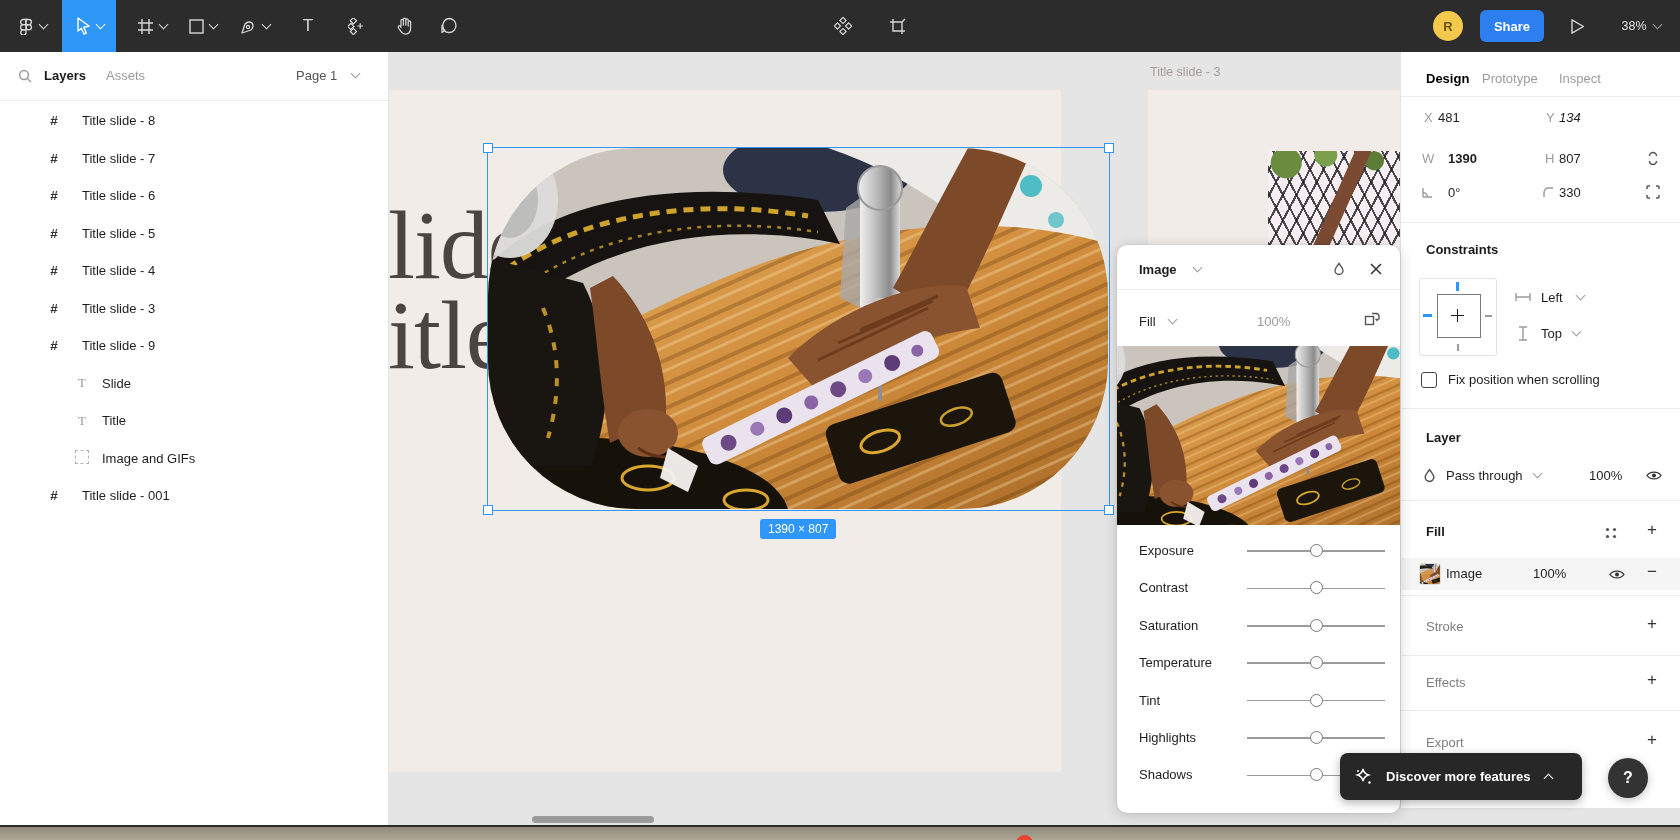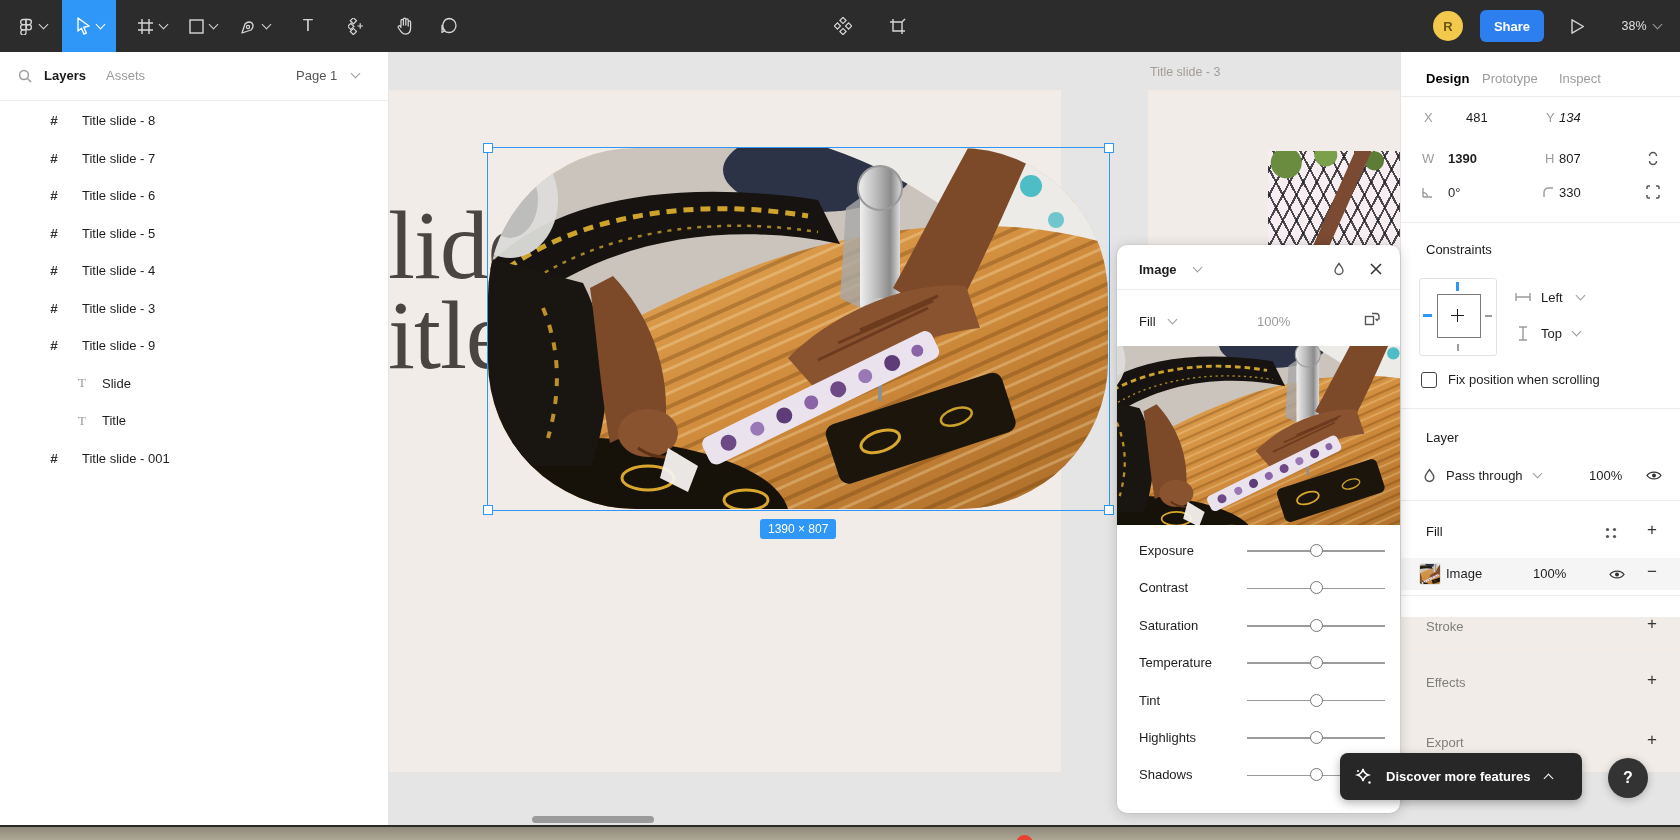--- a/index.html
+++ b/index.html
@@ -55,23 +55,23 @@
   .layer-row.child .l-name{left:102px;}
   .layer-row.selected{background:#e3effc;}
   .hash-ic{font-size:13.5px;font-weight:600;color:#333;}
   .type-ic{font-size:13px;font-family:"Liberation Serif",serif;color:#9b9b9b;}
   .img-ic{display:inline-block;width:13px;height:12px;border:1.5px solid #333;border-radius:2px;position:relative;}
   .img-ic:before{content:"";position:absolute;right:1px;top:1px;width:4px;height:4px;border-radius:50%;background:#333;}
   .img-ic:after{content:"";position:absolute;left:0;bottom:0;width:0;height:0;border-left:6px solid #333;border-top:6px solid rgba(0,0,0,0);}
   .dash-ic{display:inline-block;width:12px;height:12px;border:1.5px dashed #b3b3b3;}
 
   
-  #rpanel{left:1400px;top:52px;width:280px;height:565px;background:#fff;border-left:1px solid #e4e4e4;z-index:20;font-size:13px;color:#1e1e1e;}
+  #rpanel{left:1400px;top:52px;width:280px;height:756px;background:#fff;border-left:1px solid #e4e4e4;z-index:20;font-size:13px;color:#1e1e1e;}
   .rp-divider{position:absolute;left:0;width:280px;height:1px;background:#ececec;}
-  .sec-title{font-weight:400;color:#1a1a1a;}
+  .sec-title{font-weight:700;color:#1a1a1a;}
   .gray{color:#9b9b9b;}
   .mid{color:#7e7e7e;}
   .plus-ic{font-size:17px;font-weight:300;color:#333;}
   .icbtn{display:flex;align-items:center;justify-content:center;}
   #cwidget{left:18px;top:226px;width:76px;height:76px;border:1px solid #e3e3e3;border-radius:3px;background:#fff;}
   #cwidget .inner{position:absolute;left:17px;top:15px;width:42px;height:42px;border:1.5px solid #7a7a7a;}
   #cwidget .t-top{position:absolute;left:36px;top:3px;width:3px;height:9px;background:var(--accent);}
   #cwidget .t-left{position:absolute;left:3px;top:35px;width:9px;height:3px;background:var(--accent);}
   #cwidget .t-right{position:absolute;right:4px;top:35.5px;width:7px;height:2px;background:#9b9b9b;}
   #cwidget .t-bot{position:absolute;left:36.5px;bottom:4px;width:2px;height:7px;background:#9b9b9b;}
@@ -241,35 +241,39 @@
           <span class="l-name">Title slide - 9</span>
         </div>
         <div class="layer-row child">
           <span class="l-icon"><span class="type-ic">T</span></span>
           <span class="l-name">Slide</span>
         </div>
         <div class="layer-row child">
           <span class="l-icon"><span class="type-ic">T</span></span>
           <span class="l-name">Title</span>
         </div>
+        <div class="layer-row child">
+          <span class="l-icon"><span class="dash-ic"></span></span>
+          <span class="l-name">Image and GIFs</span>
+        </div>
         <div class="layer-row">
           <span class="l-icon"><span class="hash-ic">#</span></span>
           <span class="l-name">Title slide - 001</span>
         </div>
       </div>
   </aside>
 
   <div id="rpanel" class="abs">
     <span class="abs" style="left:25px;top:19px;font-weight:700;color:#000;">Design</span>
     <span class="abs gray" style="left:81px;top:19px;">Prototype</span>
     <span class="abs gray" style="left:158px;top:19px;">Inspect</span>
     <div class="rp-divider" style="top:44px;"></div>
 
     <span class="abs gray" style="left:23px;top:58px;">X</span>
-    <span class="abs" style="left:65px;top:58px;">481</span>
+    <span class="abs" style="left:37px;top:58px;">481</span>
     <span class="abs gray" style="left:145px;top:58px;">Y</span>
     <span class="abs" style="left:158px;top:58px;font-style:italic;">134</span>
 
     <span class="abs gray" style="left:21px;top:99px;">W</span>
     <span class="abs" style="left:47px;top:99px;font-weight:bold;">1390</span>
     <span class="abs gray" style="left:144px;top:99px;">H</span>
     <span class="abs" style="left:158px;top:99px;">807</span>
     <svg class="abs" style="left:245px;top:99px;" width="14" height="15" viewBox="0 0 14 15">
       <path d="M3.5 5 a3.5 3.5 0 0 1 7 0" fill="none" stroke="#555" stroke-width="1.5"></path>
       <path d="M3.5 10 a3.5 3.5 0 0 0 7 0" fill="none" stroke="#555" stroke-width="1.5"></path>

